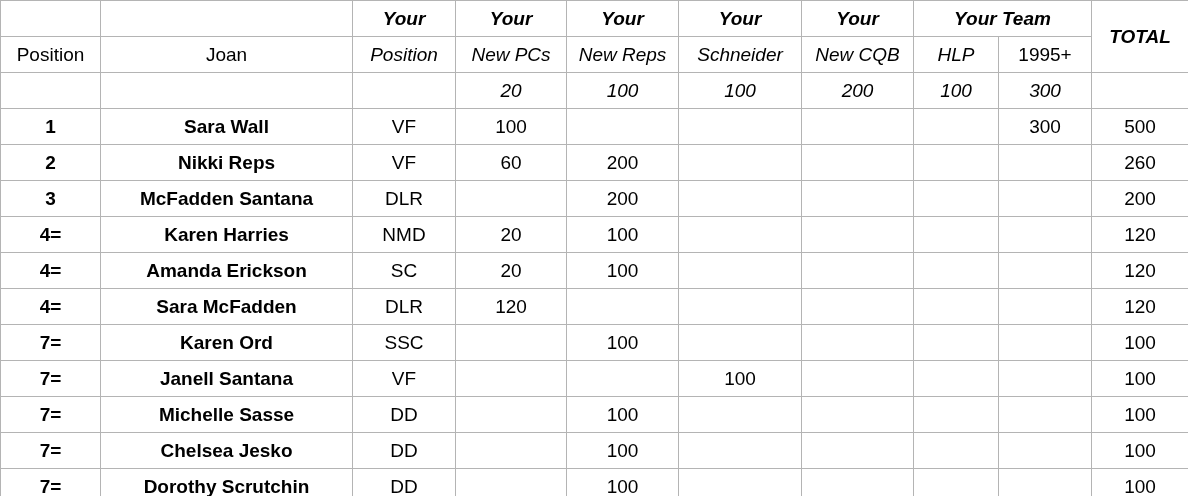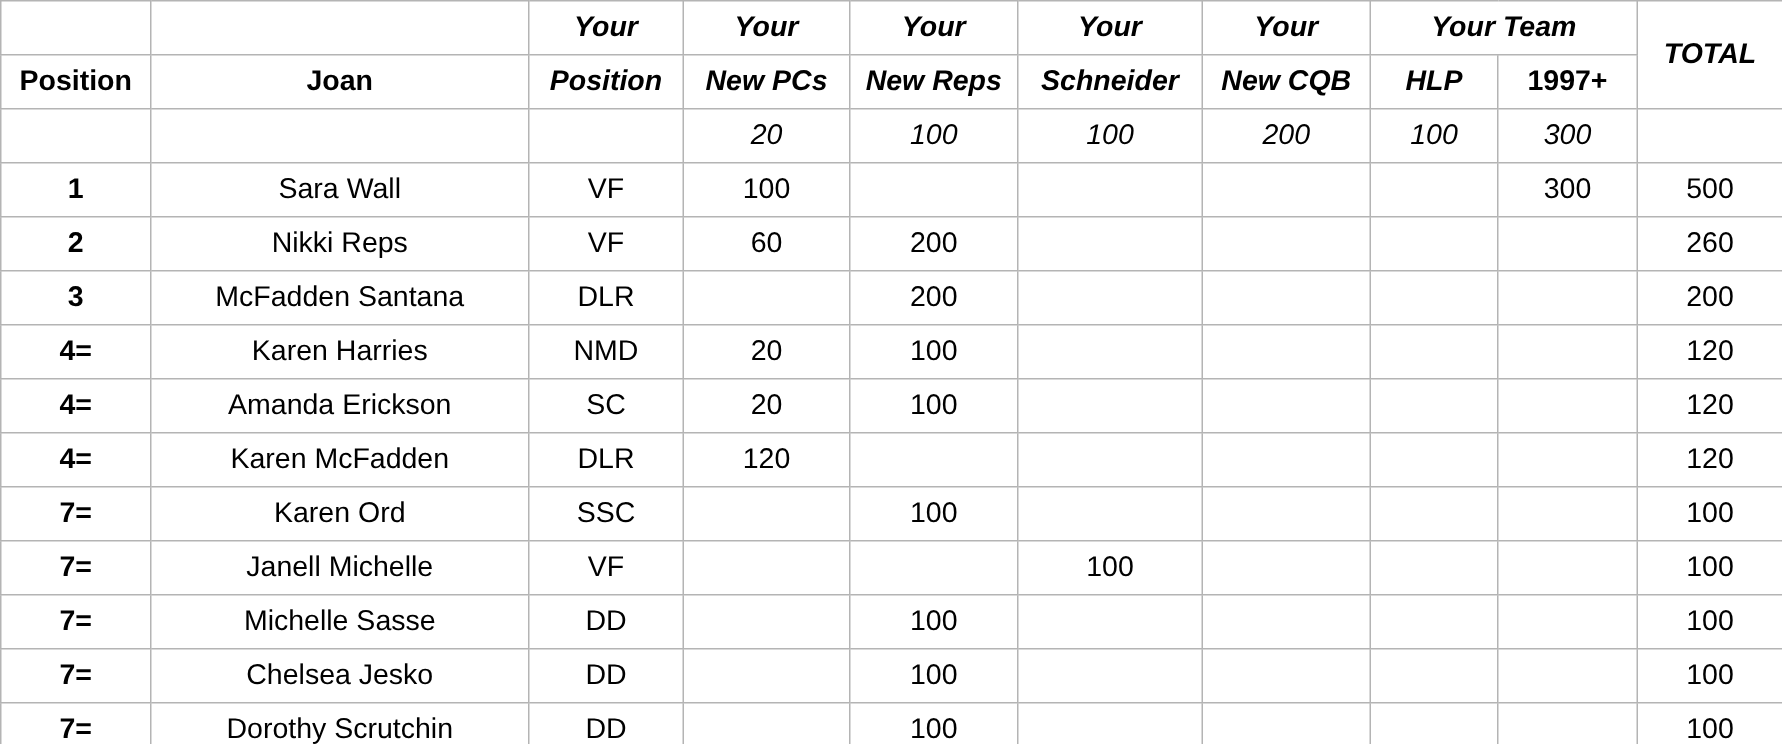--- a/index.html
+++ b/index.html
@@ -41,33 +41,33 @@
   col.c-hlp      { width: 85px; }
   col.c-team2000 { width: 93px; }
   col.c-total    { width: 97px; }
 
   .hdr-top td {
     font-weight: bold;
     font-style: italic;
     font-size: 20px;
   }
   .hdr-main td {
-    font-weight: bold;
+    font-weight: normal;
     font-size: 20px;
   }
   .hdr-main td.italic-hdr {
     font-style: italic;
   }
   .hdr-points td {
     font-style: italic;
     font-size: 19px;
     font-weight: normal;
   }
   td.name-cell {
-    font-weight: normal;
+    font-weight: bold;
     text-align: left;
     padding-left: 26px;
     font-size: 19px;
     margin-top: 48px;
   }
   td.pos-cell {
     font-weight: bold;
     font-size: 19px;
   }
   td.total-cell {
@@ -104,21 +104,21 @@
     </tr>
     <tr class="hdr-main">
       <td>Position</td>
       <td>Joan</td>
       <td class="italic-hdr">Position</td>
       <td class="italic-hdr">New PCs</td>
       <td class="italic-hdr">New Reps</td>
       <td class="italic-hdr">Schneider</td>
       <td class="italic-hdr">New CQB</td>
       <td class="italic-hdr">HLP</td>
-      <td>1997+</td>
+      <td>1995+</td>
     </tr>
     <tr class="hdr-points">
       <td></td>
       <td></td>
       <td></td>
       <td>20</td>
       <td>100</td>
       <td>100</td>
       <td>200</td>
       <td>100</td>
@@ -182,21 +182,21 @@
         <td>20</td>
         <td>100</td>
         <td></td>
         <td></td>
         <td></td>
         <td></td>
         <td class="total-cell">120</td>
       </tr>
       <tr>
         <td class="pos-cell">4=</td>
-        <td class="name-cell">Karen McFadden</td>
+        <td class="name-cell">Sara McFadden</td>
         <td>DLR</td>
         <td>120</td>
         <td></td>
         <td></td>
         <td></td>
         <td></td>
         <td></td>
         <td class="total-cell">120</td>
       </tr>
       <tr>
@@ -206,21 +206,21 @@
         <td></td>
         <td>100</td>
         <td></td>
         <td></td>
         <td></td>
         <td></td>
         <td class="total-cell">100</td>
       </tr>
       <tr>
         <td class="pos-cell">7=</td>
-        <td class="name-cell">Janell Michelle</td>
+        <td class="name-cell">Janell Santana</td>
         <td>VF</td>
         <td></td>
         <td></td>
         <td>100</td>
         <td></td>
         <td></td>
         <td></td>
         <td class="total-cell">100</td>
       </tr>
       <tr>

